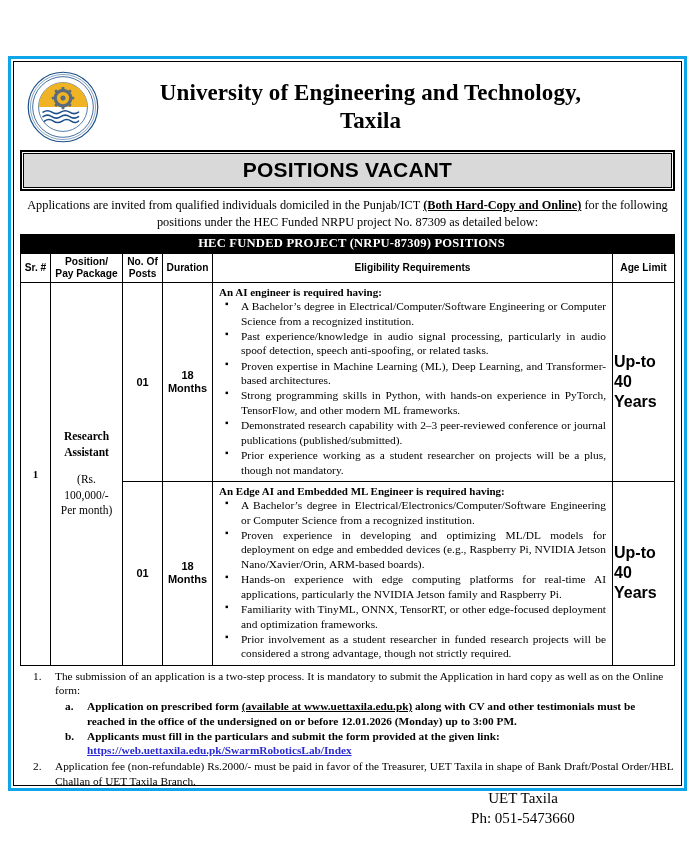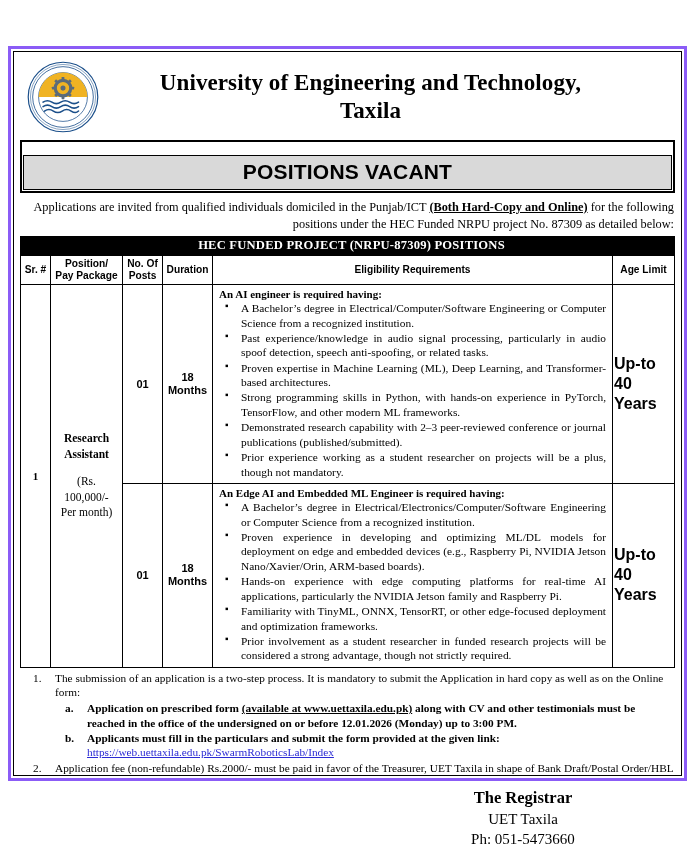--- a/index.html
+++ b/index.html
@@ -21,25 +21,25 @@
     height: 867px;
     box-sizing: border-box;
     padding: 0;
     position: relative;
   }
 
   
   .outer-frame {
     position: absolute;
     left: 8px;
-    top: 46px;
+    top: 56px;
     width: 679px;
     height: 735px;
     box-sizing: border-box;
-    border: 3px solid #8b5cf6;
+    border: 3px solid #0ea5e9;
     background: #fff;
   }
   .inner-frame {
     position: absolute;
     left: 2px;
     top: 2px;
     right: 2px;
     bottom: 2px;
     border: 1px solid #000;
     box-sizing: border-box;
@@ -81,30 +81,29 @@
   }
   .pv-inner {
     border: 1px solid #000;
     background: #d9d9d9;
     text-align: center;
     font-family: "Liberation Sans", sans-serif;
     font-weight: bold;
     font-size: 21px;
     letter-spacing: 0.2px;
     padding: 4px 0 5px 0;
-    margin-top: 12px;
   }
 
   
   .intro {
     font-family: "Liberation Serif", serif;
     font-size: 12.3px;
     line-height: 1.38;
     padding: 2px 7px 3px 7px;
-    text-align: right;
+    text-align: center;
   }
   .intro b { font-weight: bold; }
   .u { text-decoration: underline; }
 
   
   table.main {
     border-collapse: collapse;
     width: calc(100% - 12px);
     margin: 0 6px 0 6px;
     table-layout: fixed;
@@ -220,21 +219,21 @@
   ol.sub > li:before {
     content: counter(sub, lower-alpha) ".";
     position: absolute;
     left: 10px;
     top: 0;
     font-weight: bold;
   }
   .link {
     color: #2b2bd4;
     text-decoration: underline;
-    font-weight: normal;
+    font-weight: bold;
   }
 
   
   .sign-block {
     position: absolute;
     right: 22px;
     top: 788px;
     width: 300px;
     text-align: center;
     font-family: "Liberation Serif", serif;
@@ -401,18 +400,17 @@
         </li>
         <li>Application fee (non-refundable) Rs.2000/- must be paid in favor of the Treasurer, UET Taxila in shape of Bank Draft/Postal Order/HBL Challan of UET Taxila Branch.</li>
 
       </ol>
     </div>
 
   </div>
   </div>
 
   <div class="sign-block">
-    <div class="sign-title">The Registrar</div>
     <div class="sign-line">UET Taxila</div>
     <div class="sign-line">Ph: 051-5473660</div>
   </div>
 
 </div>
 
 </body></html>

